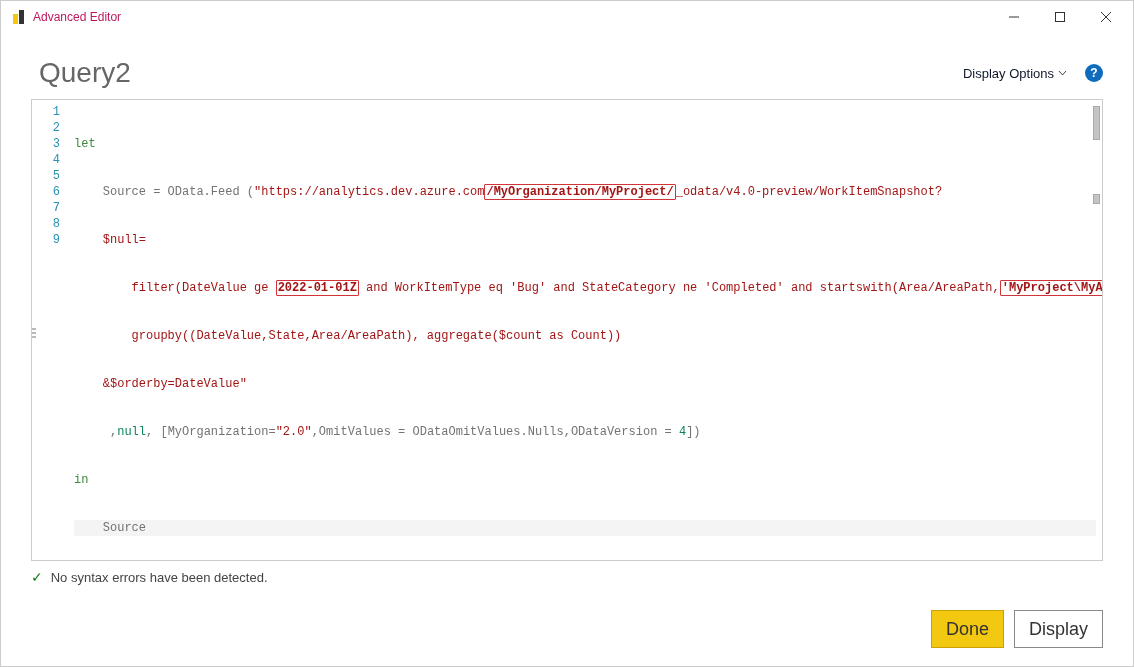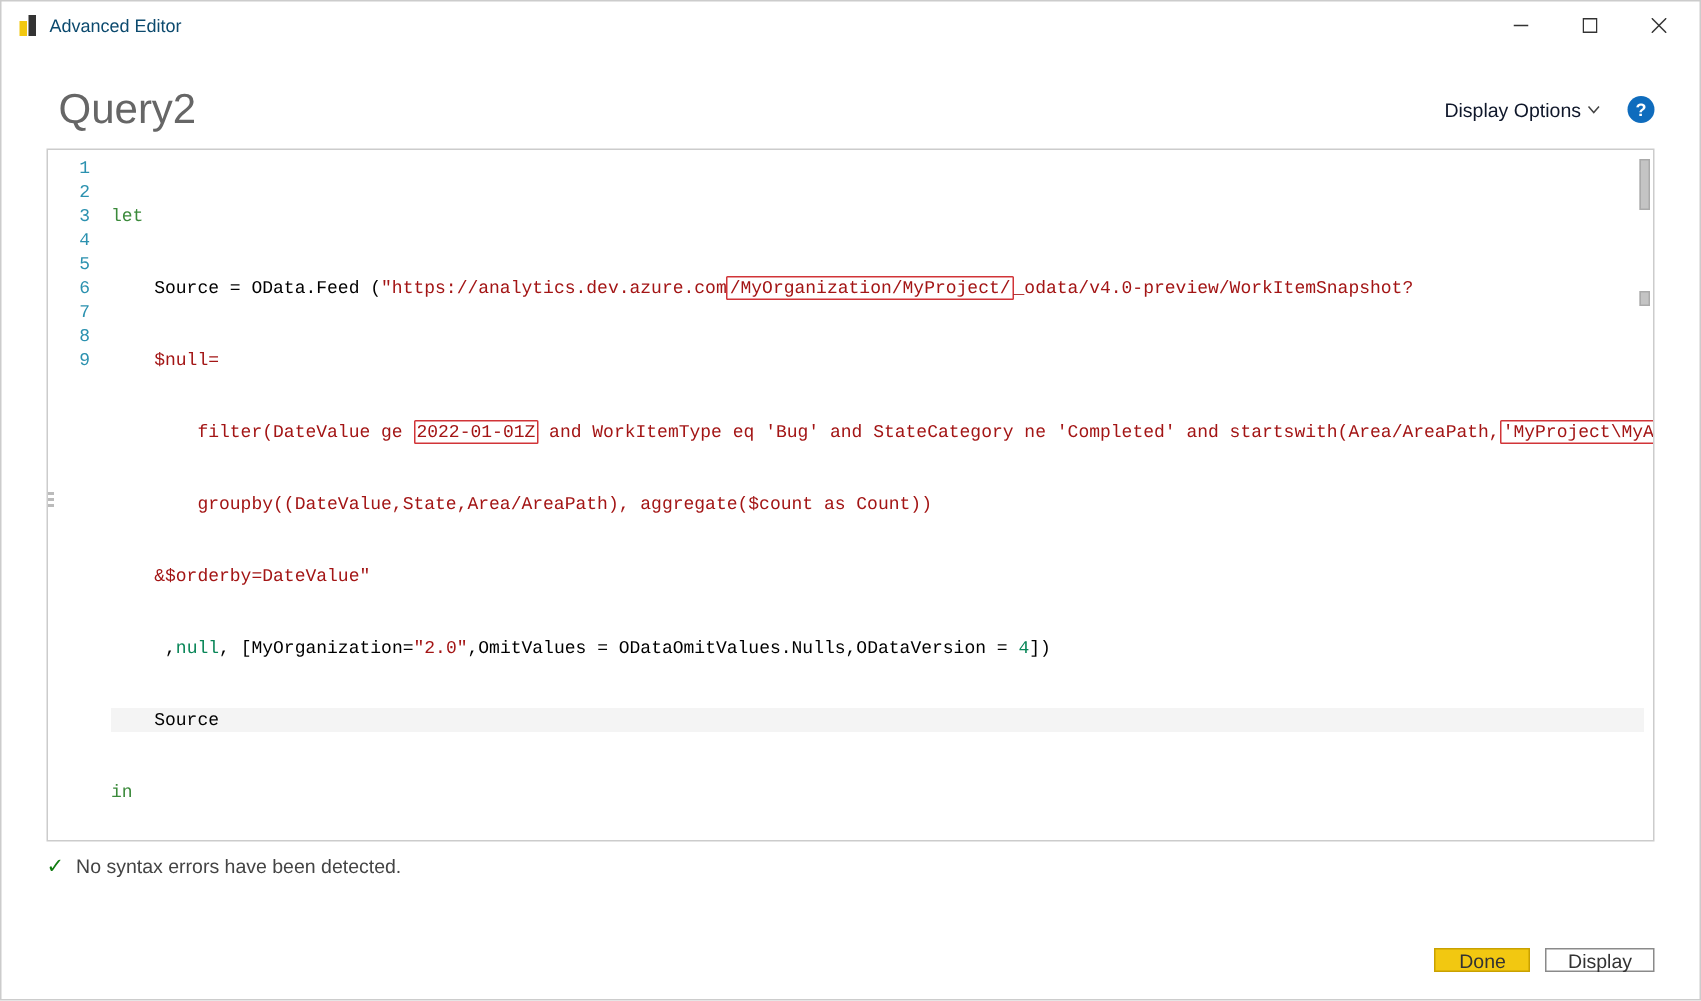--- a/index.html
+++ b/index.html
@@ -28,21 +28,21 @@
     position: relative;
   }
   .app-icon::before, .app-icon::after {
     content: "";
     position: absolute;
     bottom: 0;
     width: 5px;
   }
   .app-icon::before { left: 2px; height: 10px; background: #f2c811; }
   .app-icon::after  { left: 8px; height: 14px; background: #333; }
-  .titlebar .title { font-size: 12px; color: #0c4a6e; flex: 0 0 auto; }
+  .titlebar .title { font-size: 12px; color: #be185d; flex: 0 0 auto; }
   .titlebar .spacer { flex: 1 1 auto; }
   .win-btn {
     width: 46px; height: 30px;
     display: flex; align-items: center; justify-content: center;
     color: #333;
   }
   .win-btn svg { display: block; }
   .header {
     padding: 24px 30px 10px 38px;
     display: flex;
@@ -98,25 +98,26 @@
     padding: 4px 6px 0 6px;
     white-space: pre;
     line-height: 16px;
     overflow: hidden;
   }
   .code .line { display: block; height: 16px; position: relative; }
   .code .line.current { background: #f4f4f4; }
   .k  { color: #3b8a3b; }      
   .s  { color: #a31515; }      
   .n  { color: #098658; }      
-  .p  { color: #000000; }         
+  .p  { color: #737373; }         
   .red-box {
     border: 1.5px solid #d13438;
     padding: 0 1px;
     border-radius: 1px;
+    font-weight: bold;
   }
   .overview-ruler {
     position: absolute;
     right: 2px;
     width: 7px;
     background: #c4c4c4;
     border: 1px solid #aaa;
   }
   .status-row {
     padding: 8px 30px 0 30px;
@@ -128,23 +129,23 @@
   .check-icon { color: #107c10; font-size: 14px; }
   .footer {
     position: absolute;
     bottom: 18px;
     right: 30px;
     display: flex;
     gap: 10px;
   }
   .btn {
     min-width: 64px;
-    height: 16px;
+    height: 38px;
     padding: 0 14px;
-    font-size: 13px;
+    font-size: 18px;
     border: 1px solid #8a8a8a;
     background: #fff;
     cursor: pointer;
     display: flex; align-items: center; justify-content: center;
   }
   .btn.primary {
     background: #f2c811;
     border-color: #c9a100;
     color: #333;
   }
@@ -209,22 +210,22 @@
     </div>
   </div>
   <div class="code">
     <span class="line"><span class="k">let</span></span>
     <span class="line"><span class="p">    Source = OData.Feed (</span><span class="s">"https://analytics.dev.azure.com</span><span class="s red-box">/MyOrganization/MyProject/</span><span class="s">_odata/v4.0-preview/WorkItemSnapshot?</span></span>
     <span class="line"><span class="s">    $null=</span></span>
     <span class="line"><span class="s">        filter(DateValue ge </span><span class="s red-box">2022-01-01Z</span><span class="s"> and WorkItemType eq 'Bug' and StateCategory ne 'Completed' and startswith(Area/AreaPath,</span><span class="s red-box">'MyProject\MyAreaPath'))/</span></span>
     <span class="line"><span class="s">        groupby((DateValue,State,Area/AreaPath), aggregate($count as Count))</span></span>
     <span class="line"><span class="s">    &amp;$orderby=DateValue"</span></span>
     <span class="line"><span class="p">     ,</span><span class="n">null</span><span class="p">, [MyOrganization=</span><span class="s">"2.0"</span><span class="p">,OmitValues = ODataOmitValues.Nulls,ODataVersion = </span><span class="n">4</span><span class="p">])</span></span>
+    <span class="line"><span class="k">in</span></span>
     <span class="line current"><span class="p">    Source</span></span>
-    <span class="line"><span class="k">in</span></span>
   </div>
   <div class="overview-ruler" style="top:6px;height:34px"></div>
   <div class="overview-ruler" style="top:94px;height:10px"></div>
 </div>
 
 <div class="status-row">
   <span class="check-icon">✓</span>
   <span>No syntax errors have been detected.</span>
 </div>
 

